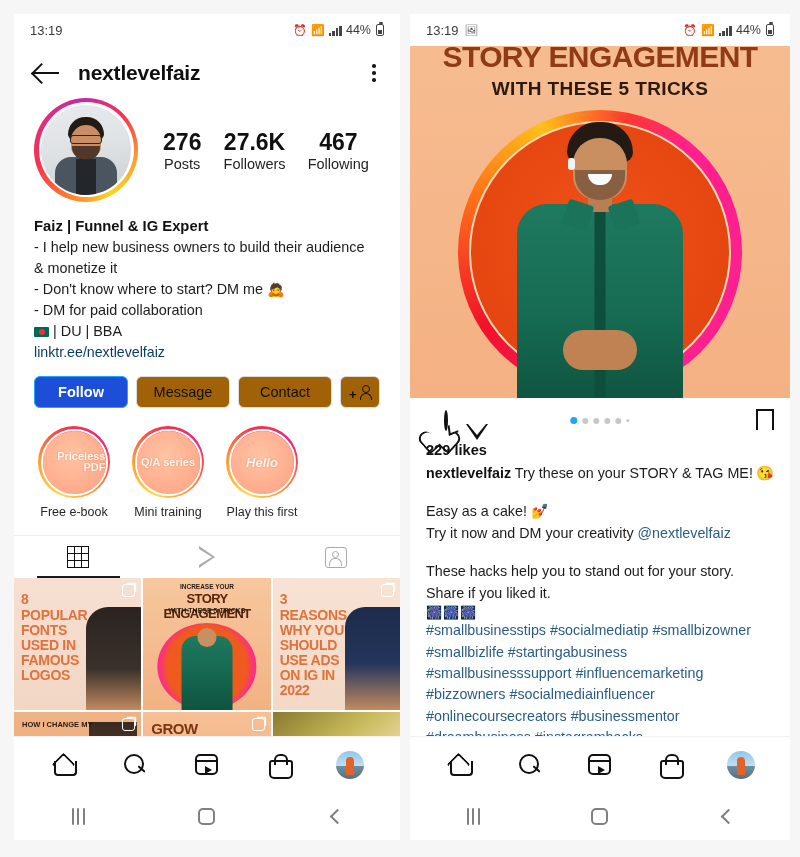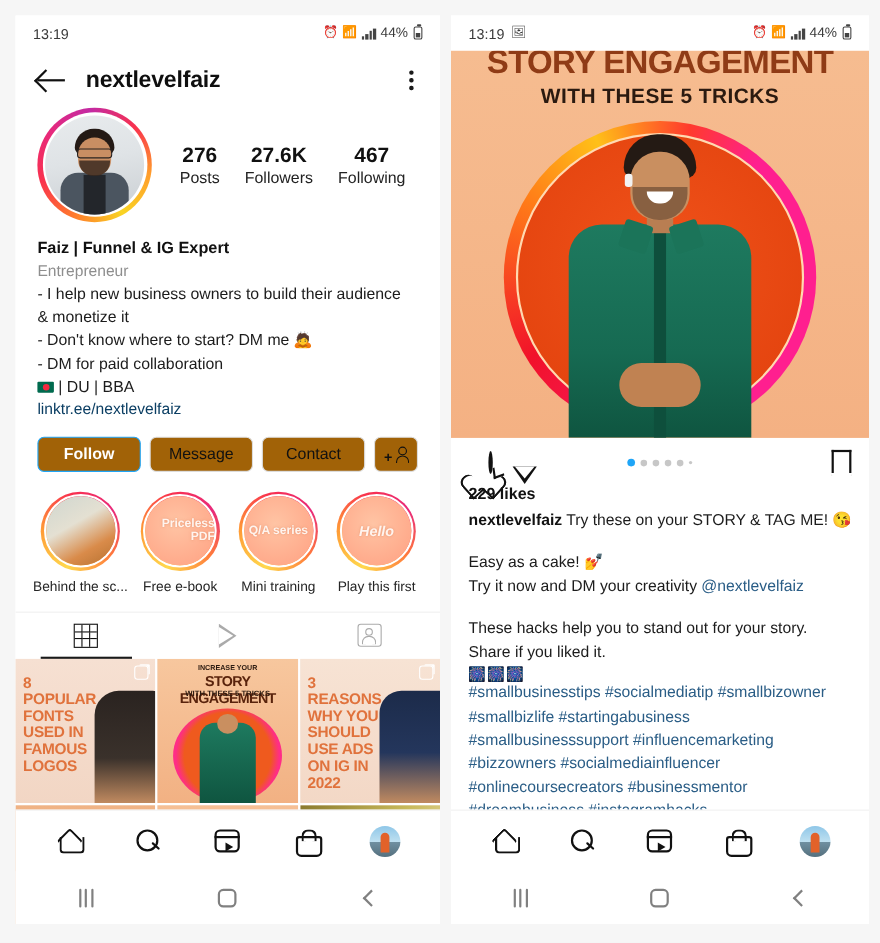--- a/index.html
+++ b/index.html
@@ -67,40 +67,40 @@
   }
   .av-hair { position:absolute; left:27px; top:12px; width:36px; height:23px; background:#241a15; border-radius:18px 18px 6px 6px; }
   .av-face { position:absolute; left:30px; top:20px; width:30px; height:34px; background:#c98e63; border-radius:15px 15px 13px 13px; }
   .av-glass { position:absolute; left:29px; top:30px; width:32px; height:9px; border:1.6px solid #2a2320; border-radius:3px; }
   .av-beard { position:absolute; left:31px; top:41px; width:28px; height:14px; background:#3b2a20; border-radius:0 0 13px 13px; opacity:.85; }
   .av-body { position:absolute; left:14px; top:52px; width:62px; height:40px; background:#4b5560; border-radius:16px 16px 0 0; }
   .av-shirt { position:absolute; left:35px; top:54px; width:20px; height:38px; background:#23262b; }
 
   .stats { display:flex; flex:1; justify-content:space-around; padding-left: 14px; }
   .stat { text-align:center; cursor:pointer; }
-  .stat-n { font-size:19px; font-weight:bold; color:#111; line-height:1.25; }
+  .stat-n { font-size:23px; font-weight:bold; color:#111; line-height:1.25; }
   .stat-l { font-size:14.5px; color:#222; }
 
   
   .bio { padding: 14px 20px 0; font-size:14.4px; color:#1c1c1c; line-height:1.45; }
   .bio-name { font-weight:bold; font-size:14.8px; color:#111; }
   .bio-cat { color:#8e8e8e; font-size:14.2px; }
   .bio-line { white-space:nowrap; }
   .bio-link { color:#0b3e63; font-size:14.2px; cursor:pointer; }
   .flag { display:inline-block; width:15px; height:10px; background:linear-gradient(90deg,#006a4e 0 100%); position:relative; vertical-align:-1px; border-radius:1px; }
   .flag:after{ content:""; position:absolute; left:5px; top:2px; width:6px;height:6px; border-radius:50%; background:#f42a41; }
 
   
   .actions { display:flex; gap:8px; padding: 14px 20px 0; align-items:stretch; }
   .btn {
     height:32px; border-radius:6px; border:1px solid #dcdcdc; background:#a16207;
     display:flex; align-items:center; justify-content:center;
     font-size:14.5px; color:#111; cursor:pointer; flex:1;
   }
-  .btn.primary { background:#a16207; border-color:#1fa5f7; color:#fff; font-weight:bold; }
+  .btn.primary { background:#1d4ed8; border-color:#1fa5f7; color:#fff; font-weight:bold; }
   .btn.icon-btn { flex:none; width:40px; font-size:15px; }
   .pa-icon { position:relative; width:22px; height:16px; }
   .pa-icon .h { position:absolute; right:1px; top:1px; width:8px;height:8px;border:1.6px solid #111;border-radius:50%; }
   .pa-icon .b { position:absolute; right:-1px; top:9px; width:12px;height:7px;border:1.6px solid #111;border-bottom:0;border-radius:7px 7px 0 0; }
   .pa-icon .p { position:absolute; left:0; top:4px; font-size:13px; font-weight:bold; color:#111; line-height:1; }
 
   
   .highlights { display:flex; padding: 18px 16px 0; gap: 6px; }
   .hl { width: 88px; text-align:center; cursor:pointer; }
   .hl-ring { width:72px; height:72px; border-radius:50%; margin:0 auto; padding:2.5px;
@@ -298,21 +298,20 @@
         </div>
         <div class="stat">
           <div class="stat-n">467</div>
           <div class="stat-l">Following</div>
         </div>
       </div>
     </div>
 
     <div class="bio">
       <div class="bio-name">Faiz | Funnel &amp; IG Expert</div>
-      <div class="bio-cat">Entrepreneur</div>
       <div class="bio-line">- I help new business owners to build their audience</div>
       <div class="bio-line">&amp; monetize it</div>
       <div class="bio-line">- Don't know where to start? DM me 🙇</div>
       <div class="bio-line">- DM for paid collaboration</div>
       <div class="bio-line">
         <span class="flag"></span>
         <span>| DU | BBA</span>
       </div>
       <div class="bio-link">linktr.ee/nextlevelfaiz</div>
     </div>
@@ -324,28 +323,20 @@
       <div class="btn icon-btn">
         <span class="pa-icon">
           <span class="p">+</span>
             <span class="h"></span>
             <span class="b"></span>
         </span>
       </div>
     </div>
 
     <div class="highlights">
-      <div class="hl">
-        <div class="hl-ring">
-          <div class="hl-in">
-              <div class="hl-cover-1"></div>
-            </div>
-        </div>
-        <div class="hl-label">Behind the sc...</div>
-      </div>
       <div class="hl">
         <div class="hl-ring">
           <div class="hl-in">
             <div class="hl-cover-peach">
                 <span class="hl-txt">Priceless PDF</span>
               </div>
           </div>
         </div>
         <div class="hl-label">Free e-book</div>
       </div>

